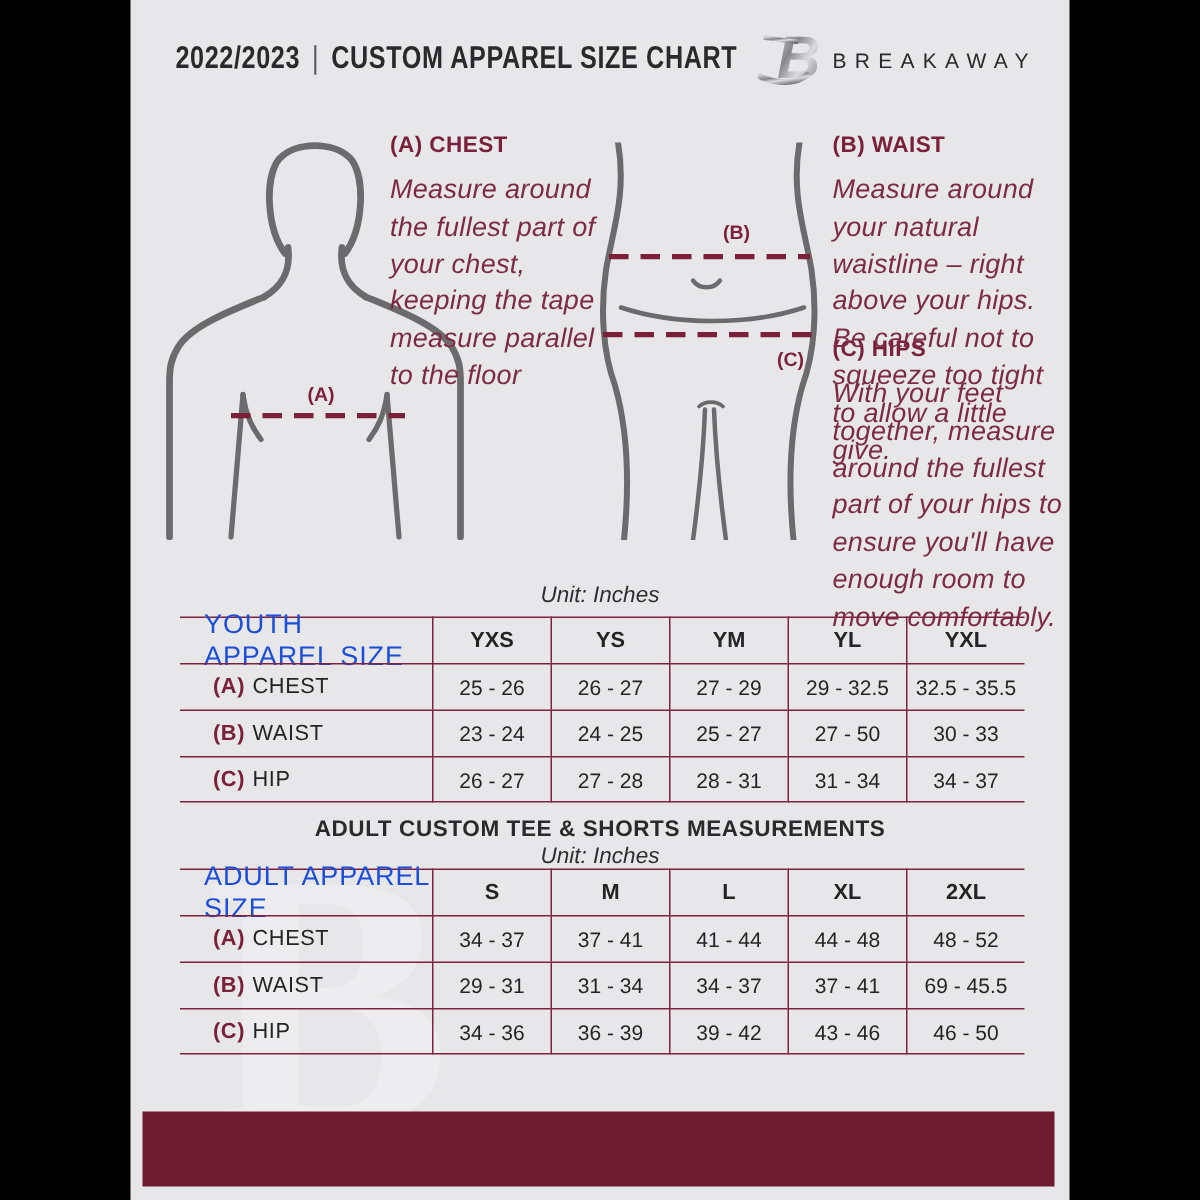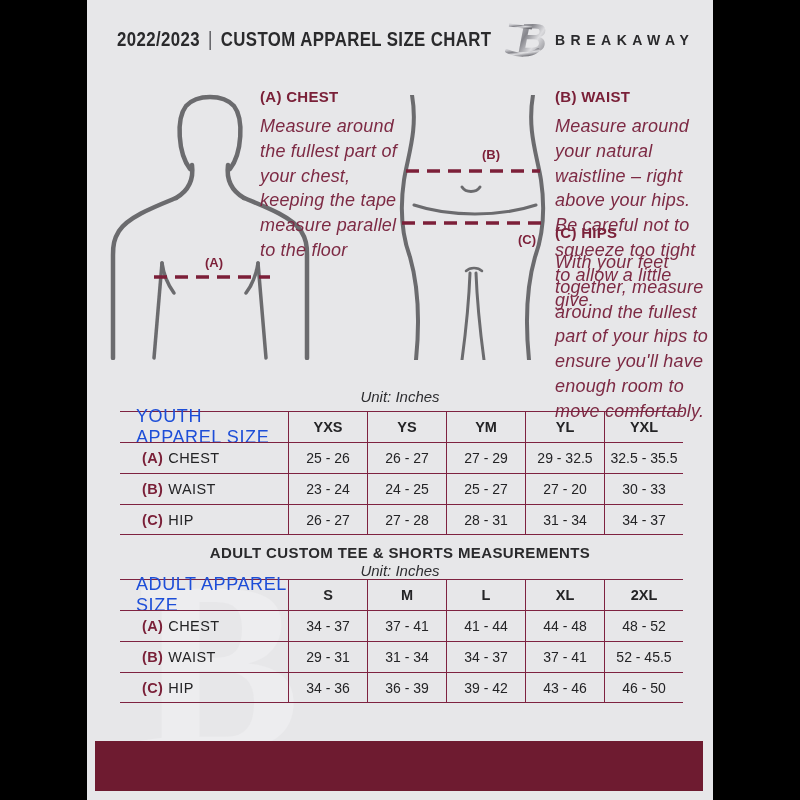--- a/index.html
+++ b/index.html
@@ -22,21 +22,21 @@
   .hdr-title{
     position:absolute;left:30px;top:27px;
     font-size:21px;font-weight:bold;color:var(--ink);
     letter-spacing:.5px;white-space:nowrap;
     transform:scaleX(.8);transform-origin:left center;
   }
   .hdr-sep{font-weight:normal;color:#55555a;padding:0 10px;}
   .logo-wrap{position:absolute;left:418px;top:16px;width:46px;height:46px;}
   .brand{
     position:absolute;left:468px;top:32px;
-    font-size:14px;font-weight:bold;color:var(--ink);
+    font-size:14px;font-weight:normal;color:var(--ink);
     letter-spacing:5.5px;white-space:nowrap;
   }
   
   .fig{position:absolute;}
   .fig-upper{left:23px;top:85px;width:200px;height:275px;}
   .fig-lower{left:303px;top:95px;width:165px;height:265px;}
   .measure{position:absolute;}
   .m-chest{left:173px;top:88px;width:153px;}
   .m-waist{left:468px;top:88px;width:151px;}
   .m-hips{left:468px;top:224px;width:156px;}
@@ -174,21 +174,21 @@
     <div class="bl">29 - 32.5</div>
     <div class="bl">32.5 - 35.5</div>
 
     <div class="rh">
         <span class="key">(B)</span>
         <span>WAIST</span>
       </div>
     <div class="bl">23 - 24</div>
     <div class="bl">24 - 25</div>
     <div class="bl">25 - 27</div>
-    <div class="bl">27 - 20</div>
+    <div class="bl">27 - 50</div>
     <div class="bl">30 - 33</div>
 
     <div class="rh bb">
         <span class="key">(C)</span>
         <span>HIP</span>
       </div>
     <div class="bl bb">26 - 27</div>
     <div class="bl bb">27 - 28</div>
     <div class="bl bb">28 - 31</div>
     <div class="bl bb">31 - 34</div>
@@ -217,21 +217,21 @@
     <div class="bl">48 - 52</div>
 
     <div class="rh">
         <span class="key">(B)</span>
         <span>WAIST</span>
       </div>
     <div class="bl">29 - 31</div>
     <div class="bl">31 - 34</div>
     <div class="bl">34 - 37</div>
     <div class="bl">37 - 41</div>
-    <div class="bl">52 - 45.5</div>
+    <div class="bl">69 - 45.5</div>
 
     <div class="rh bb">
         <span class="key">(C)</span>
         <span>HIP</span>
       </div>
     <div class="bl bb">34 - 36</div>
     <div class="bl bb">36 - 39</div>
     <div class="bl bb">39 - 42</div>
     <div class="bl bb">43 - 46</div>
     <div class="bl bb">46 - 50</div>

